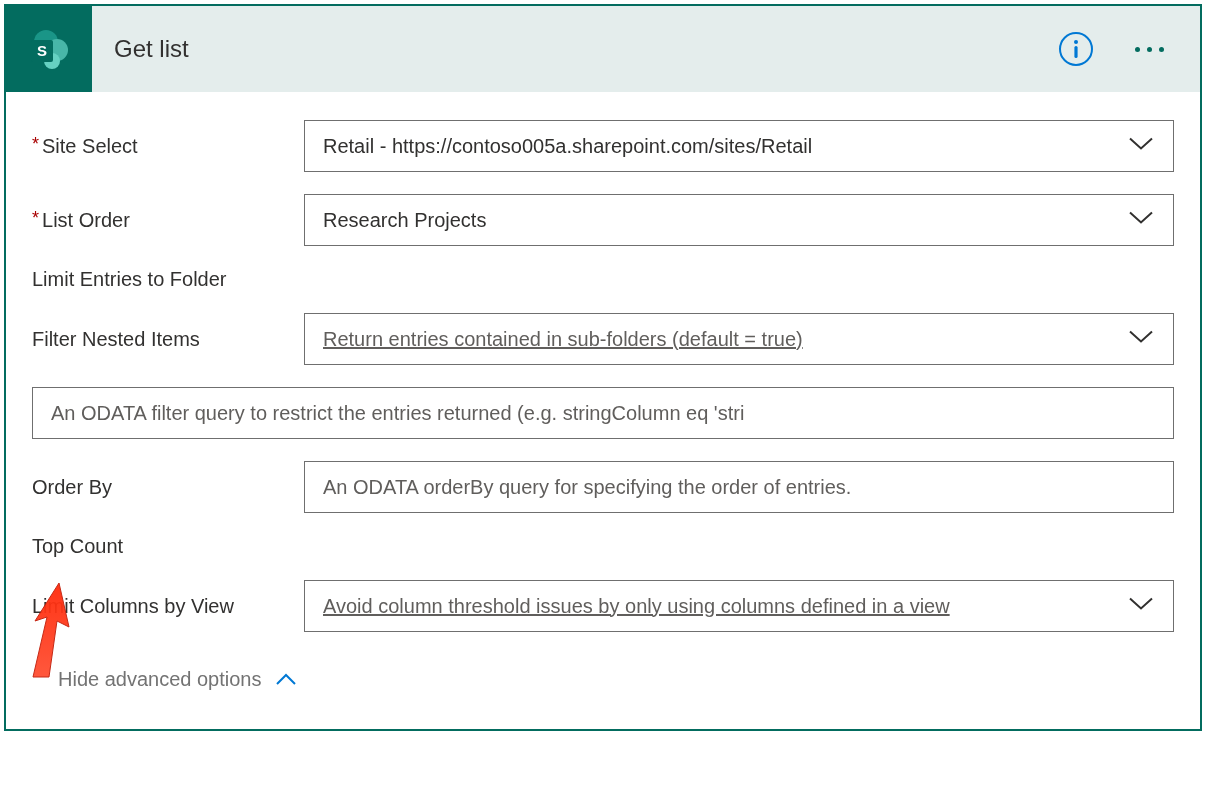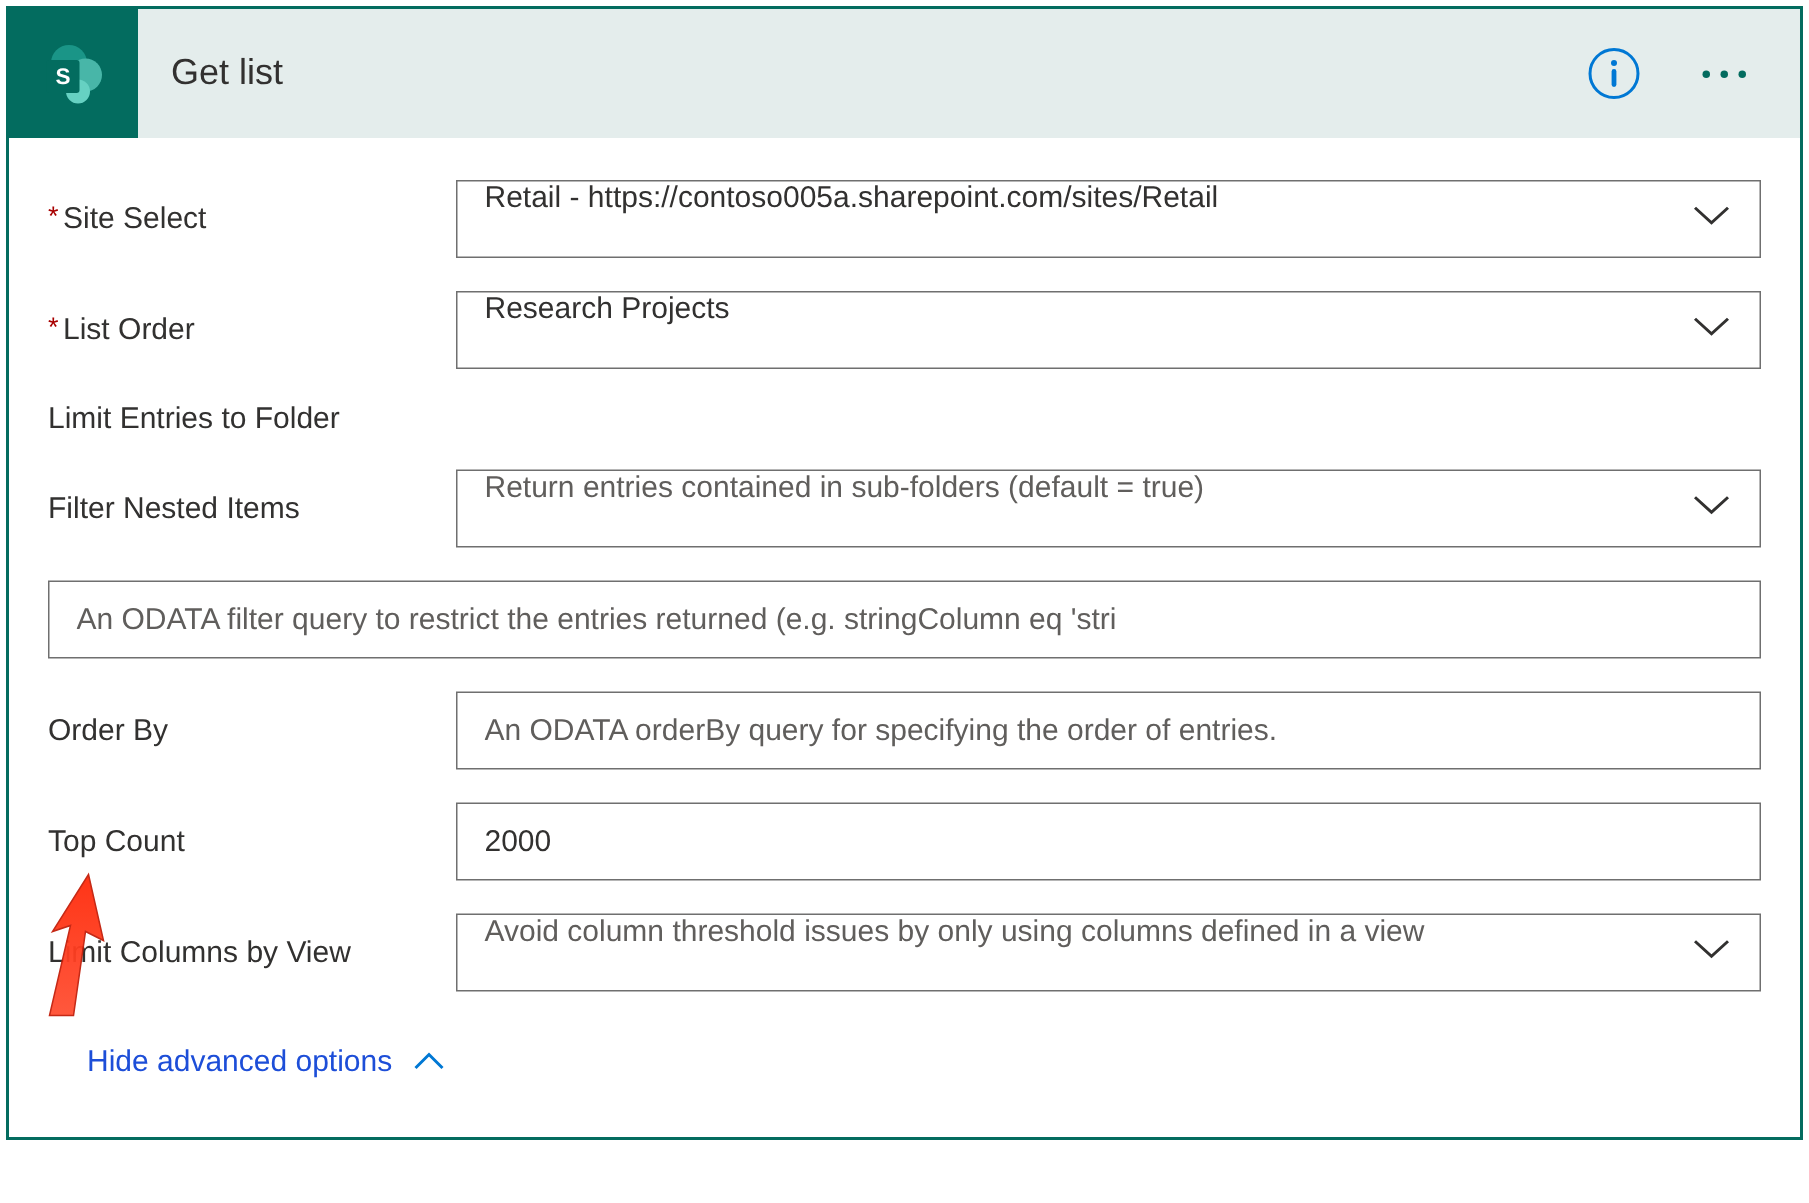--- a/index.html
+++ b/index.html
@@ -88,22 +88,23 @@
     width: 100%;
     height: 52px;
     border: 1px solid #6f6f6f;
     background: #fff;
     font-family: inherit;
     font-size: 20px;
     color: #323130;
     padding: 0 42px 0 18px;
     outline: none;
     display:flex;
-  }
-  .control.placeholder { color:#605e5c; }
+    align-items:center;
+  }
+  .control.placeholder { color:#605e5c;text-decoration:underline; }
   input.control::placeholder { color:#605e5c; }
   .chevron {
     position:absolute;
     right:20px;
     top:50%;
     transform:translateY(-50%);
     pointer-events:none;
   }
   .folder {
     position:absolute;
@@ -111,21 +112,21 @@
     top:50%;
     transform:translateY(-50%);
     cursor:pointer;
   }
   
   .advanced {
     display:flex;
     align-items:flex-start;
     gap:14px;
     font-size:20px;
-    color:#1d4ed8;
+    color:#737373;
     padding: 14px 0 20px 26px;
     cursor:pointer;
   }
   
   .arrow-callout {
     position:absolute;
     left:11px;
     top:575px;
     pointer-events:none;
   }
@@ -231,23 +232,20 @@
         <span>Order By</span>
       </div>
       <div class="field">
         <input type="text" class="control" placeholder="An ODATA orderBy query for specifying the order of entries." style="">
       </div>
     </div>
 
     <div class="row">
       <div class="label-cell">
         <span>Top Count</span>
-      </div>
-      <div class="field">
-        <input type="text" class="control" value="2000" style="">
       </div>
     </div>
 
     <div class="row">
       <div class="label-cell">
         <span>Limit Columns by View</span>
       </div>
       <div class="field">
         <div class="control placeholder">
           <span>Avoid column threshold issues by only using columns defined in a view</span>

